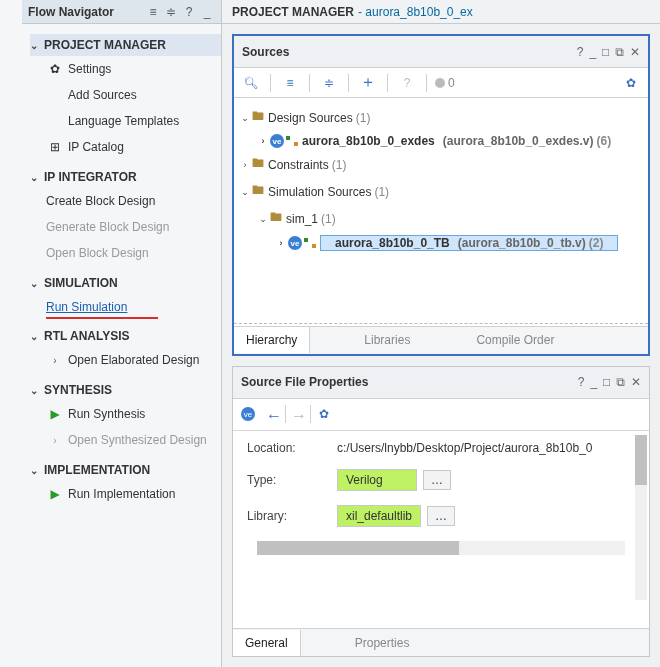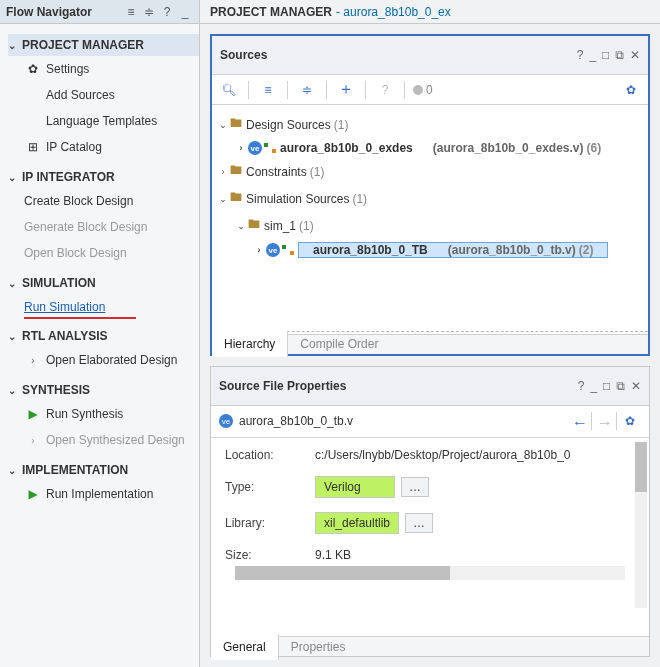--- a/index.html
+++ b/index.html
@@ -1,17 +1,17 @@
 <!DOCTYPE html>
 <html><head>
 <meta charset="utf-8">
 <style>
 * { box-sizing: border-box; margin: 0; padding: 0; font-family: Arial, sans-serif; font-size: 12px; }
 body { display: flex; width: 660px; height: 667px; background: #fff; color: #333; }
-.nav-panel { width: 200px; background: #f5f6f8; border-right: 1px solid #c8c8c8; display: flex; flex-direction: column; }
+.nav-panel { width: 222px; background: #f5f6f8; border-right: 1px solid #c8c8c8; display: flex; flex-direction: column; padding-left: 22px; }
 .nav-header { background: #dde5ed; height: 24px; display: flex; align-items: center; padding: 0 6px; border-bottom: 1px solid #c8c8c8; }
 .nav-header-title { font-weight: bold; flex: 1; }
 .nav-header-icons { display: flex; gap: 2px; align-items: center; }
 .nav-header-icons span { width: 16px; text-align: center; color: #555; cursor: pointer; }
 .nav-body { flex: 1; overflow-y: auto; padding: 4px 0; }
 .nav-section { margin: 6px 0 0 8px; }
 .nav-section-header { display: flex; align-items: center; font-weight: bold; font-size: 12px; padding: 4px 0; cursor: pointer; }
 .nav-section-header .chev { width: 14px; color: #444; font-size: 10px; }
 .nav-item { display: flex; align-items: center; padding: 6px 0 6px 24px; cursor: pointer; }
 .nav-item.disabled { color: #999; }
@@ -20,21 +20,21 @@
 .red-underline { border-bottom: 2px solid #d62d2d; width: 112px; margin-left: 24px; margin-top: -3px; }
 
 .main-panel { flex: 1; display: flex; flex-direction: column; background: #eef0f2; }
 .main-header { background: #f0f2f4; height: 24px; display: flex; align-items: center; padding: 0 10px; border-bottom: 1px solid #c8c8c8; font-weight: bold; }
 .main-header .subtitle { font-weight: normal; color: #0369a1; margin-left: 4px; }
 .main-content { flex: 1; padding: 10px; display: flex; flex-direction: column; gap: 10px; overflow: hidden; }
 
 .panel { border: 2px solid #3a6fc4; background: #fff; display: flex; flex-direction: column; }
 .panel.src { flex: 1.1; }
 .panel.props { flex: 1; border: 1px solid #c8c8c8; }
-.panel-header { background: #eef0f3; height: 39px; display: flex; align-items: center; padding: 0 8px; border-bottom: 1px solid #d0d0d0; }
+.panel-header { background: #eef0f3; height: 32px; display: flex; align-items: center; padding: 0 8px; border-bottom: 1px solid #d0d0d0; }
 .panel-header .title { font-weight: bold; flex: 1; }
 .panel-header .wicons { display: flex; gap: 6px; align-items: center; color: #666; }
 .panel-header .wicons span { cursor: pointer; font-size: 12px; }
 
 .toolbar { height: 30px; border-bottom: 1px solid #d0d0d0; display: flex; align-items: center; padding: 0 6px; gap: 6px; }
 .toolbar .tbtn { width: 22px; height: 22px; display: inline-flex; align-items: center; justify-content: center; color: #3a6fc4; cursor: pointer; }
 .toolbar .sep { width: 1px; height: 18px; background: #d0d0d0; margin: 0 2px; }
 .toolbar .count { color: #888; display: flex; align-items: center; gap: 3px; }
 .toolbar .spacer { flex: 1; }
 
@@ -43,26 +43,26 @@
 .tree-row .chev { width: 14px; text-align: center; font-size: 9px; color: #444; cursor: pointer; }
 .tree-row .fold { color: #b08c3a; margin-right: 4px; }
 .tree-row .count { color: #888; margin-left: 3px; }
 .tree-row .vicon { width: 14px; height: 14px; border-radius: 50%; background: #3a7fd4; color: #fff; font-size: 8px; display: inline-flex; align-items: center; justify-content: center; margin-right: 2px; }
 .tree-row .hicon { display:inline-block; width:12px; height:10px; margin-right:4px; position:relative; }
 .tree-row .hicon::before,.tree-row .hicon::after { content:''; position:absolute; width:4px; height:4px; }
 .tree-row .hicon::before { background:#2d8a2d; left:0; top:0; }
 .tree-row .hicon::after { background:#d68a2d; right:0; bottom:0; }
 .tree-row.bold { font-weight: bold; }
 .tree-row.selected .selbox { background: #cfe5fb; border: 1px solid #6ba5e0; padding: 0 14px; }
-.tree-row .file { color: #666; margin-left: 20px; }
+.tree-row .file { color: #666; margin-left: 8px; }
 .tree-row.indent1 { padding-left: 18px; }
 .tree-row.indent2 { padding-left: 36px; }
 
 .dash { border-top: 1px dashed #bbb; margin: 2px 0; }
-.tabbar { height: 20px; display: flex; align-items: center; border-top:1px solid #d0d0d0; background:#f4f5f7; }
+.tabbar { height: 28px; display: flex; align-items: center; border-top:1px solid #d0d0d0; background:#f4f5f7;gap:42px; }
 .tab { padding: 6px 12px; color: #888; cursor: pointer; }
 .tab.active { color: #222; background: #fff; border-right: 1px solid #d0d0d0; }
 
 .props-subhead { height: 32px; display: flex; align-items: center; padding: 0 8px; border-bottom: 1px solid #d8d8d8; }
 .props-subhead .vicon { width: 14px; height: 14px; border-radius: 50%; background: #3a7fd4; color:#fff; font-size:8px; display:inline-flex; align-items:center; justify-content:center; margin-right:6px; }
 .props-subhead .name { flex: 1; }
 .props-subhead .navbtn { width: 22px; height: 22px; display:inline-flex; align-items:center; justify-content:center; cursor:pointer; margin-left:2px; }
 
 .props-body { flex: 1; padding: 10px 14px; overflow: hidden; position: relative; }
 .props-scroll { position:absolute; right:2px; top:4px; bottom:28px; width:12px; background:#f0f0f0; }
@@ -257,38 +257,38 @@
         <div class="tree-row bold indent2 selected">
             <span class="chev">›</span>
             <span class="vicon">ve</span>
             <span class="hicon"></span>
             <span class="selbox"><span>aurora_8b10b_0_TB</span><span class="file">(aurora_8b10b_0_tb.v)</span><span class="count">(2)</span></span>
           </div>
       </div>
       <div class="dash"></div>
       <div class="tabbar">
         <div class="tab active">Hierarchy</div>
+        <div class="tab">Libraries</div>
         <div class="tab">Compile Order</div>
       </div>
     </div>
 
     <div class="panel props">
       <div class="panel-header">
         <span class="title">Source File Properties</span>
         <div class="wicons">
           <span>?</span>
           <span>_</span>
           <span>□</span>
           <span>⧉</span>
           <span>✕</span>
         </div>
       </div>
       <div class="props-subhead">
         <span class="vicon">ve</span>
-        <span class="name">aurora_8b10b_0_tb.v</span>
         <span class="navbtn" style="color:#3a6fc4;font-size:16px;">←</span>
         <span class="sep" style="width:1px;height:18px;background:#d0d0d0;"></span>
         <span class="navbtn" style="color:#bbb;font-size:16px;">→</span>
         <span class="sep" style="width:1px;height:18px;background:#d0d0d0;"></span>
         <span class="navbtn" style="color:#3a6fc4;">✿</span>
       </div>
       <div class="props-body">
         <div class="props-scroll">
             <div class="props-scroll-thumb"></div>
           </div>
@@ -303,24 +303,20 @@
               <span class="dots">…</span>
             </span>
         </div>
         <div class="prop-row">
           <span class="label">Library:</span>
           <span class="val">
               <span class="inputlike">xil_defaultlib</span>
               <span class="dots">…</span>
             </span>
         </div>
-        <div class="prop-row" style="margin-bottom:2px;">
-          <span class="label">Size:</span>
-          <span class="val">9.1 KB</span>
-        </div>
         <div class="hscroll">
             <div class="hscroll-thumb"></div>
           </div>
       </div>
       <div class="tabbar">
         <div class="tab active">General</div>
         <div class="tab">Properties</div>
       </div>
     </div>
 

